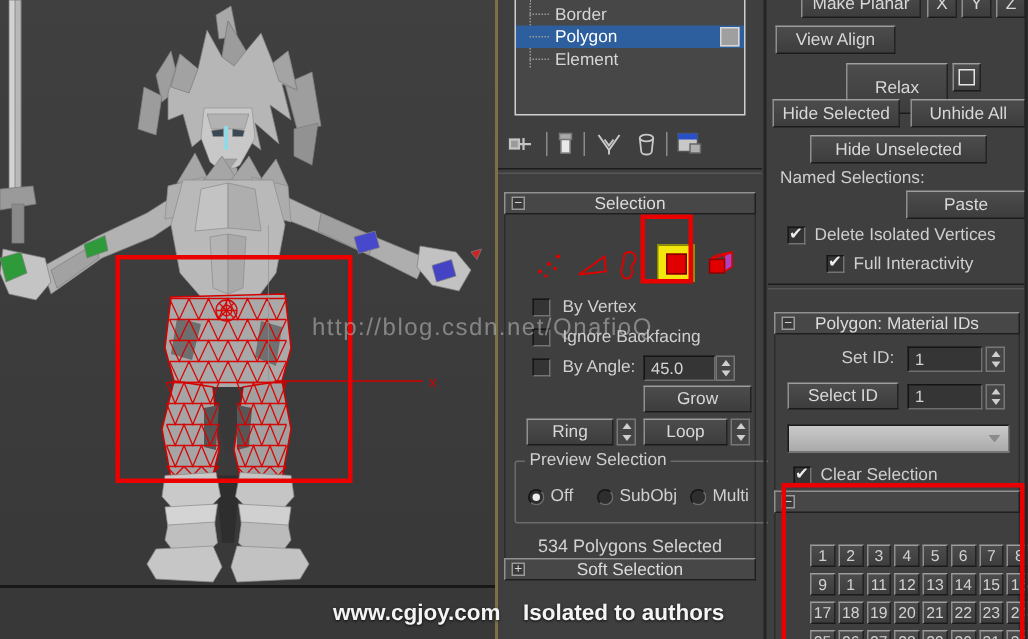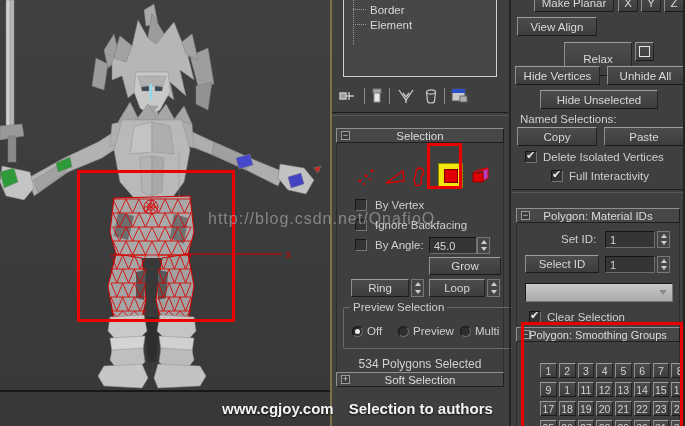--- a/index.html
+++ b/index.html
@@ -211,36 +211,41 @@
       <line x1="179" y1="150" x2="179" y2="254" stroke="#909090" stroke-width="0.7" opacity="0.6"></line>
       <line x1="183" y1="254" x2="282" y2="254" stroke="#d40000" stroke-width="1"></line>
       <text x="286" y="258" fill="#d40000" font-size="10" font-family="Liberation Sans, sans-serif">x</text>
     </svg>
     <div class="vp-annotation" style="left:77px;top:170px;width:158px;height:152px;"></div>
   </div>
 
   <div id="wm-blog">http://blog.csdn.net/QnafioQ</div>
   <div id="wm-bottom">
     <span>www.cgjoy.com</span>
-    <span>Selection to authors</span>
+    <span>Isolated to authors</span>
   </div>
 
   <div class="olive-div" style="left:330px;"></div>
   <div class="dark-div" style="left:509px;"></div>
   <div class="dark-div" style="left:683px;"></div>
 
   <div id="midpanel" class="panel">
 
     <div class="stack-box">
       <div class="tree-vline"></div>
       <div>
           <div class="stack-item">
           <span class="tree-dash"></span>
           <span>Border</span>
           <span class="swatch" style="visibility: hidden;"></span>
+        </div>
+          <div class="stack-item sel">
+          <span class="tree-dash"></span>
+          <span>Polygon</span>
+          <span class="swatch"></span>
         </div>
           <div class="stack-item">
           <span class="tree-dash"></span>
           <span>Element</span>
           <span class="swatch" style="visibility: hidden;"></span>
         </div>
         </div>
     </div>
 
     <div class="stack-toolbar">
@@ -350,21 +355,21 @@
         <span class="spin" style="left:150px;top:136px;height:18px;">
             <i class="up"></i>
             <i class="dn"></i>
           </span>
 
         <div class="fieldset" style="left:6px;top:164px;width:183px;height:42px;">
           <span class="legend">Preview Selection</span>
           <span class="radio on" style="left:8px;top:18px;"></span>
           <span class="lbl" style="left:23px;top:17px;">Off</span>
           <span class="radio" style="left:54px;top:18px;"></span>
-          <span class="lbl" style="left:69px;top:17px;">Preview</span>
+          <span class="lbl" style="left:69px;top:17px;">SubObj</span>
           <span class="radio" style="left:116px;top:18px;"></span>
           <span class="lbl" style="left:131px;top:17px;">Multi</span>
         </div>
 
         <span class="status-text" style="top:214px;">534 Polygons Selected</span>
       </div>
     </div>
 
     <div class="rollout" style="left:4px;top:372px;width:168px;">
       <div class="hdr">
@@ -381,28 +386,27 @@
     <button class="btn" style="left:129px;top:-7px;width:20px;height:19px;">Y</button>
     <button class="btn" style="left:152px;top:-7px;width:20px;height:19px;">Z</button>
 
     <button class="btn" style="left:5px;top:17px;width:80px;height:19px;">View Align</button>
 
     <button class="btn" style="left:52px;top:42px;width:68px;height:34px;">Relax</button>
     <button class="btn" style="left:123px;top:42px;width:19px;height:19px;">
       <span style="width:9px;height:9px;border:1px solid #e6e6e6;display:block;"></span>
     </button>
 
-    <button class="btn" style="left:3px;top:66px;width:85px;height:19px;">Hide Vertices</button>
+    <button class="btn" style="left:3px;top:66px;width:85px;height:19px;">Hide Selected</button>
     <button class="btn" style="left:95px;top:66px;width:77px;height:19px;">Unhide All</button>
 
     <button class="btn" style="left:28px;top:90px;width:118px;height:19px;">Hide Unselected</button>
 
     <span class="named-lbl" style="left:8px;top:113px;">Named Selections:</span>
 
-    <button class="btn" style="left:5px;top:127px;width:80px;height:19px;">Copy</button>
     <button class="btn" style="left:92px;top:127px;width:80px;height:19px;">Paste</button>
 
     <span class="chk checked" style="left:13px;top:151px;"></span>
     <span class="lbl" style="left:31px;top:151px;">Delete Isolated Vertices</span>
     <span class="chk checked" style="left:39px;top:170px;"></span>
     <span class="lbl" style="left:57px;top:170px;">Full Interactivity</span>
 
     <div class="groove" style="left:0;top:189px;width:171px;"></div>
 
     <div class="rollout" style="left:4px;top:196px;width:164px;margin-top:12px;">
@@ -430,21 +434,20 @@
         </span>
 
         <span class="chk checked" style="left:12px;top:88px;"></span>
         <span class="lbl" style="left:30px;top:88px;">Clear Selection</span>
       </div>
     </div>
 
     <div class="rollout" style="left:4px;top:327px;width:164px;">
       <div class="hdr">
         <span class="toggle minus"></span>
-        <span style="font-size:11px;">Polygon: Smoothing Groups</span>
       </div>
       <div class="rbody" style="height:84px;border-bottom:none;">
         <div class="sg-grid">
             <button class="sg-btn">1</button>
             <button class="sg-btn">2</button>
             <button class="sg-btn">3</button>
             <button class="sg-btn">4</button>
             <button class="sg-btn">5</button>
             <button class="sg-btn">6</button>
             <button class="sg-btn">7</button>

